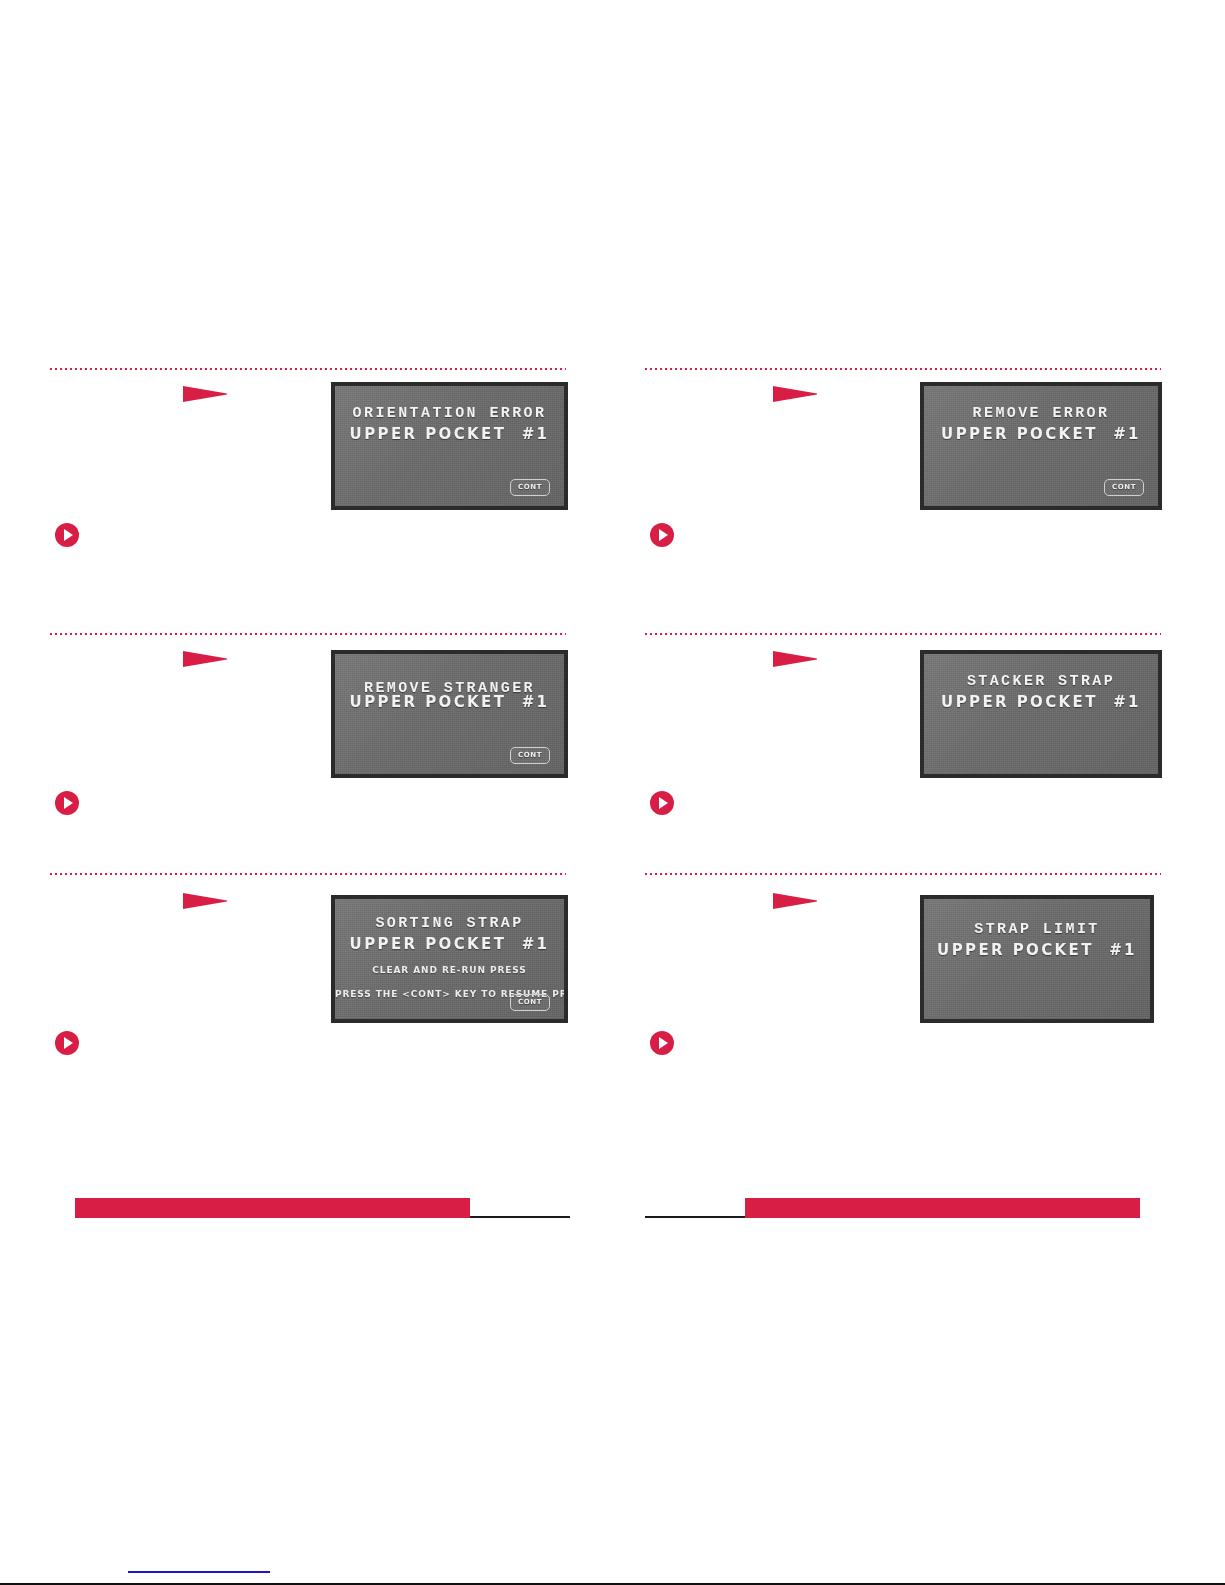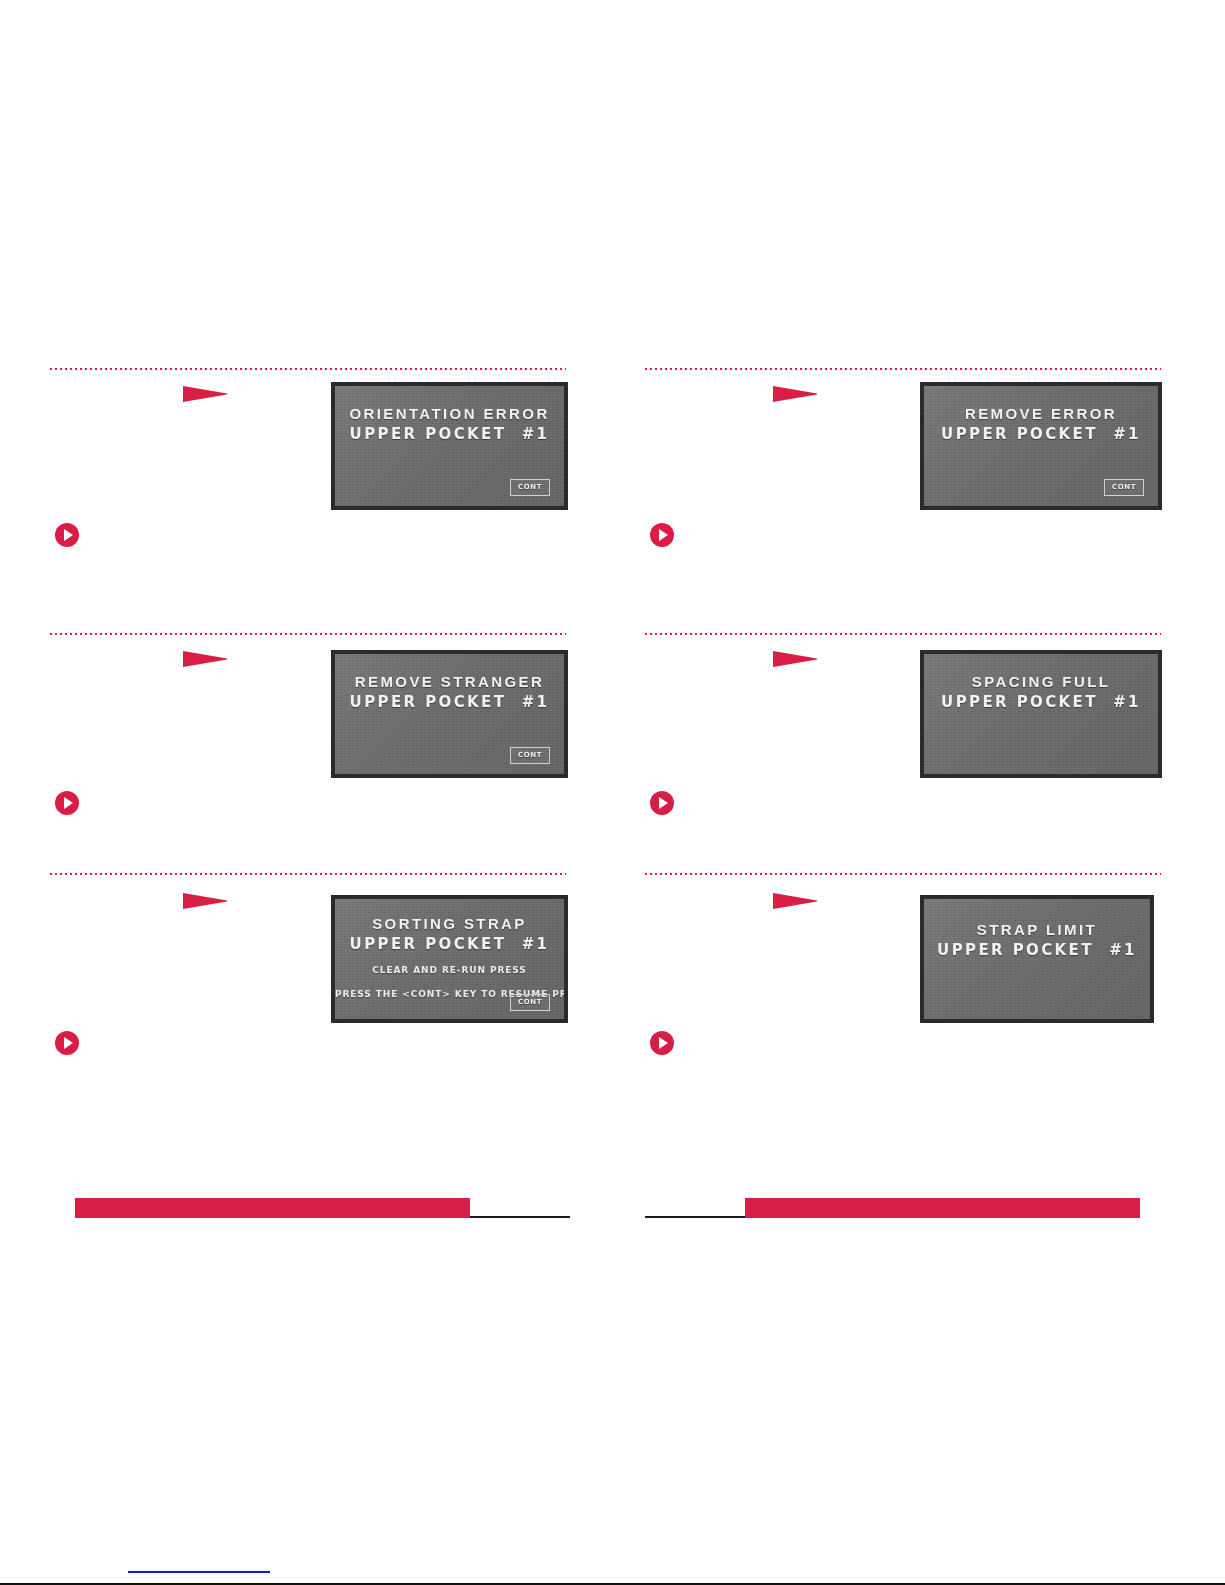--- a/index.html
+++ b/index.html
@@ -87,21 +87,21 @@
     width: 100%;
     height: 100%;
   }
 
   .lcd-title {
     position: absolute;
     left: 0;
     right: 0;
     text-align: center;
     color: #f2f2f2;
-    font-family: Liberation Sans, sans-serif;
+    font-family: Liberation Mono, monospace;
     font-size: 15px;
     font-weight: bold;
     letter-spacing: 2.4px;
     line-height: 21px;
     text-shadow: 0 1px 1px rgba(0,0,0,0.45);
     white-space: pre;
   }
   .lcd-line2 {
     position: absolute;
     left: 0;
@@ -131,21 +131,21 @@
     white-space: pre;
   }
 
   
   .cont-key {
     position: absolute;
     box-sizing: border-box;
     width: 40px;
     height: 17px;
     border: 1px solid #cfcfcf;
-    border-radius: 0;
+    border-radius: 5px;
     color: #ededed;
     font-family: "DejaVu Sans", sans-serif;
     font-size: 7px;
     font-weight: bold;
     letter-spacing: 0.6px;
     line-height: 15px;
     text-align: center;
     background: rgba(255,255,255,0.045);
     text-shadow: 0 1px 1px rgba(0,0,0,0.4);
   }
@@ -231,21 +231,21 @@
       <div class="rule"></div>
 
       <div class="pennant" style="left:133px; top:16px;">
         <svg width="48" height="20" viewBox="0 0 48 20">
           <path d="M0 2 L44 9.4 L44 10.6 L0 18 Z" fill="#d81e45"></path>
         </svg>
       </div>
 
       <div class="screen" style="left:281px; top:17px; width:237px; height:128px;">
         <div class="screen-inner">
-          <div class="lcd-title" style="top:17px;text-align:center;">REMOVE STRANGER</div>
+          <div class="lcd-title" style="top:24px;text-align:center;">REMOVE STRANGER</div>
           <div class="lcd-line2" style="top:38px;">UPPER POCKET  #1</div>
           <div class="cont-key" style="right:14px; bottom:10px;">CONT</div>
         </div>
       </div>
 
       <div class="bullet" style="left:4px; top:157px;">
         <svg width="26" height="26" viewBox="0 0 26 26">
           <circle cx="13" cy="13" r="12" fill="#d81e45"></circle>
           <path d="M10 7 L19 13 L10 19 Z" fill="#ffffff"></path>
         </svg>
@@ -312,21 +312,21 @@
       <div class="rule"></div>
 
       <div class="pennant" style="left:128px; top:16px;">
         <svg width="48" height="20" viewBox="0 0 48 20">
           <path d="M0 2 L44 9.4 L44 10.6 L0 18 Z" fill="#d81e45"></path>
         </svg>
       </div>
 
       <div class="screen" style="left:275px; top:17px; width:242px; height:128px;">
         <div class="screen-inner">
-          <div class="lcd-title" style="top:17px;">SPACING FULL</div>
+          <div class="lcd-title" style="top:17px;">STACKER STRAP</div>
           <div class="lcd-line2" style="top:38px;">UPPER POCKET  #1</div>
         </div>
       </div>
 
       <div class="bullet" style="left:4px; top:157px;">
         <svg width="26" height="26" viewBox="0 0 26 26">
           <circle cx="13" cy="13" r="12" fill="#d81e45"></circle>
           <path d="M10 7 L19 13 L10 19 Z" fill="#ffffff"></path>
         </svg>
       </div>

